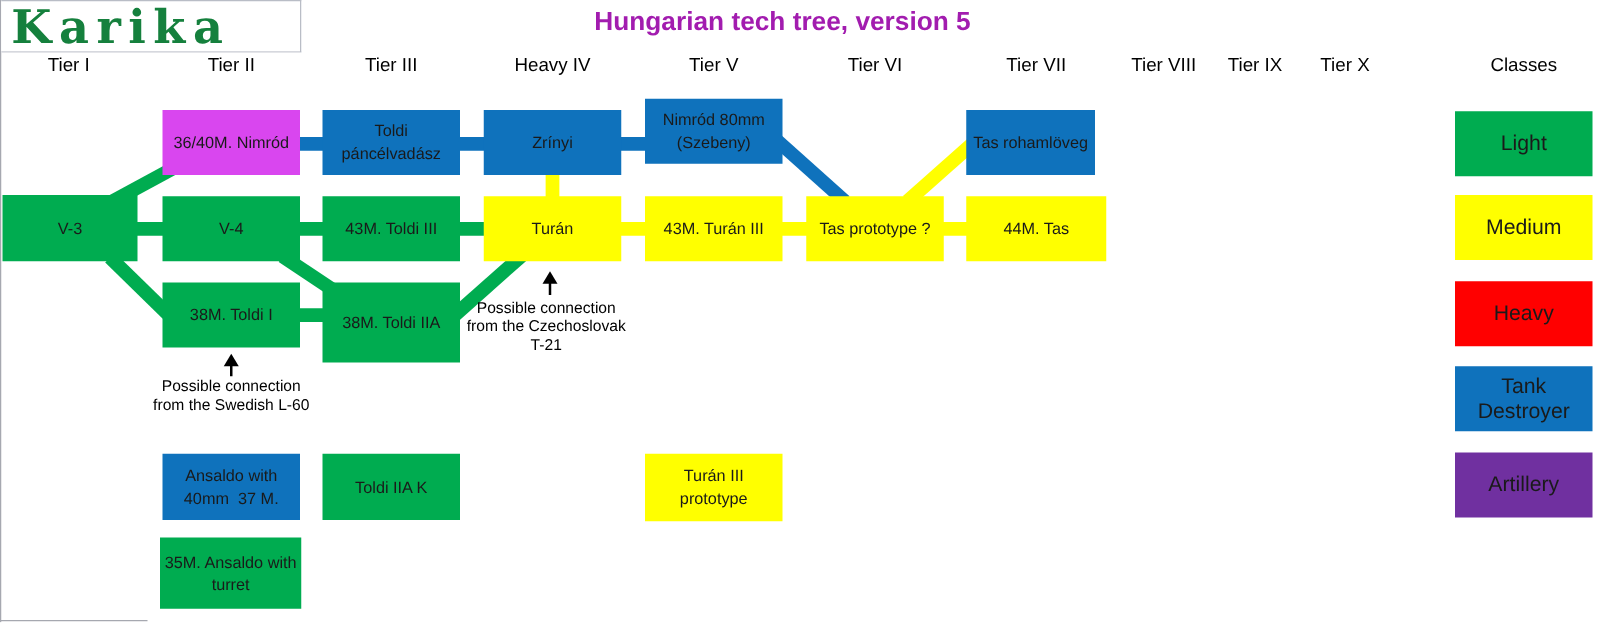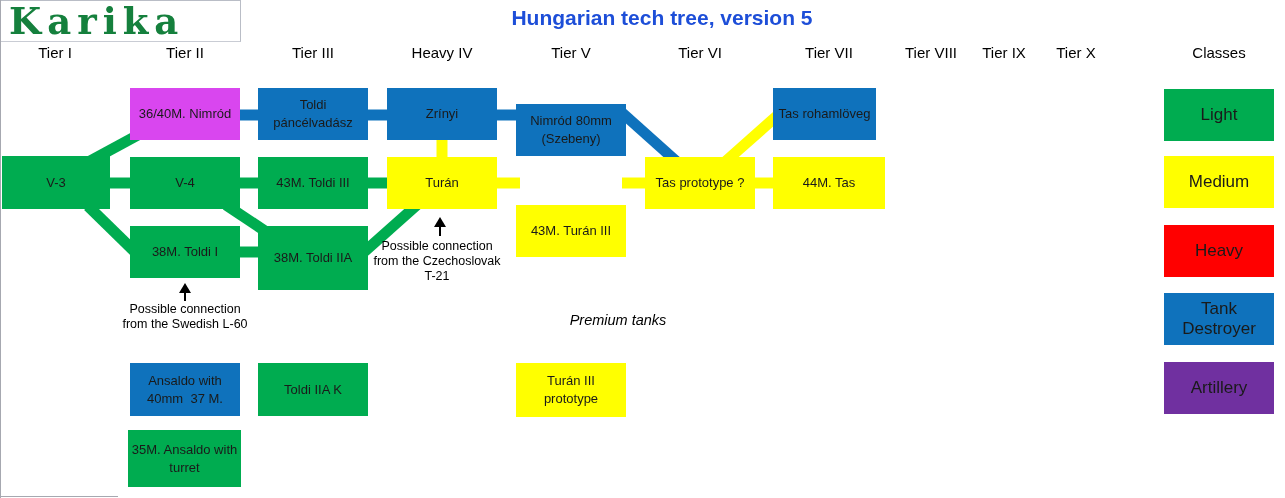--- a/index.html
+++ b/index.html
@@ -5,22 +5,22 @@
   html,body{margin:0;padding:0;background:#fff;}
   #page{position:relative;width:1285px;height:498px;background:#ffffff;overflow:hidden;
         font-family:"Liberation Sans",sans-serif;color:#000;}
   #left-border{position:absolute;left:0;top:0;width:1px;height:498px;background:#a6a8b0;}
   #bottom-border{position:absolute;left:0;top:496px;width:118px;height:1px;background:#a6a8b0;}
   #logo-box{position:absolute;left:1px;top:0;width:239px;height:40px;background:#fff;
             border-top:1px solid #b9bdc6;border-right:1px solid #b9bdc6;border-bottom:1px solid #c9ccd4;
             display:flex;align-items:center;}
   #logo-text{font-family:"DejaVu Serif",serif;font-weight:bold;font-size:37px;line-height:40px;
              letter-spacing:6px;color:#15803d;padding-left:8px;white-space:nowrap;}
-  #title{position:absolute;left:392px;top:6px;width:540px;text-align:center;
-         font-size:21px;font-weight:bold;color:#1d4ed8;}
+  #title{position:absolute;left:356px;top:6px;width:540px;text-align:center;
+         font-size:21px;font-weight:bold;color:#a21caf;}
   .tier-h{position:absolute;top:44px;width:120px;text-align:center;font-size:15px;color:#000;}
   #wires{position:absolute;left:0;top:0;z-index:1;}
   .node{position:absolute;z-index:2;display:flex;align-items:center;justify-content:center;
         text-align:center;font-size:13px;color:#1a1a1a;white-space:pre-wrap;line-height:1.35;}
   .legend-box{position:absolute;z-index:2;display:flex;align-items:center;justify-content:center;
         text-align:center;font-size:17px;color:#1a1a1a;}
   .annot{position:absolute;z-index:3;width:184px;text-align:center;font-size:12.5px;
          line-height:15px;color:#000;white-space:pre-line;}
   #premium{position:absolute;z-index:3;width:200px;text-align:center;font-style:italic;
            font-size:14.5px;color:#000;}
@@ -74,27 +74,27 @@
       <div class="tier-h" style="left: 944px;">Tier IX</div>
       <div class="tier-h" style="left: 1016px;">Tier X</div>
       <div class="tier-h" style="left: 1159px;">Classes</div>
     </div>
   <div id="nodes-host">
       <div class="node" style="left: 2px; top: 156px; width: 108px; height: 53px; background: rgb(0, 172, 80);">V-3</div>
       <div class="node" style="left: 130px; top: 88px; width: 110px; height: 52px; background: #d946ef;">36/40M. Nimród</div>
       <div class="node" style="left: 258px; top: 88px; width: 110px; height: 52px; background: rgb(15, 114, 188);">Toldi
 páncélvadász</div>
       <div class="node" style="left: 387px; top: 88px; width: 110px; height: 52px; background: rgb(15, 114, 188);">Zrínyi</div>
-      <div class="node" style="left: 516px; top: 104px; width: 110px; height: 52px; background: rgb(15, 114, 188);">Nimród 80mm
+      <div class="node" style="left: 516px; top: 79px; width: 110px; height: 52px; background: rgb(15, 114, 188);">Nimród 80mm
 (Szebeny)</div>
       <div class="node" style="left: 773px; top: 88px; width: 103px; height: 52px; background: rgb(15, 114, 188);">Tas rohamlöveg</div>
       <div class="node" style="left: 130px; top: 157px; width: 110px; height: 52px; background: rgb(0, 172, 80);">V-4</div>
       <div class="node" style="left: 258px; top: 157px; width: 110px; height: 52px; background: rgb(0, 172, 80);">43M. Toldi III</div>
       <div class="node" style="left: 387px; top: 157px; width: 110px; height: 52px; background: rgb(255, 255, 0);">Turán</div>
-      <div class="node" style="left: 516px; top: 157px; width: 110px; height: 52px; background: rgb(255, 255, 0); margin-top: 48px;">43M. Turán III</div>
+      <div class="node" style="left: 516px; top: 157px; width: 110px; height: 52px; background: rgb(255, 255, 0);">43M. Turán III</div>
       <div class="node" style="left: 645px; top: 157px; width: 110px; height: 52px; background: rgb(255, 255, 0);">Tas prototype ?</div>
       <div class="node" style="left: 773px; top: 157px; width: 112px; height: 52px; background: rgb(255, 255, 0);">44M. Tas</div>
       <div class="node" style="left: 130px; top: 226px; width: 110px; height: 52px; background: rgb(0, 172, 80);">38M. Toldi I</div>
       <div class="node" style="left: 258px; top: 226px; width: 110px; height: 64px; background: rgb(0, 172, 80);">38M. Toldi IIA</div>
       <div class="node" style="left: 130px; top: 363px; width: 110px; height: 53px; background: rgb(15, 114, 188);">Ansaldo with
 40mm  37 M.</div>
       <div class="node" style="left: 258px; top: 363px; width: 110px; height: 53px; background: rgb(0, 172, 80);">Toldi IIA K</div>
       <div class="node" style="left: 516px; top: 363px; width: 110px; height: 54px; background: rgb(255, 255, 0);">Turán III
 prototype</div>
       <div class="node" style="left: 128px; top: 430px; width: 113px; height: 57px; background: rgb(0, 172, 80);">35M. Ansaldo with
@@ -108,14 +108,13 @@
       <div class="legend-box" style="left: 1164px; top: 362px; width: 110px; height: 52px; background: rgb(112, 48, 160);">Artillery</div>
     </div>
   <div id="annot-host">
       <div class="annot" style="left: 93px; top: 302px;">Possible connection
 from the Swedish L-60</div>
       <div class="annot" style="left: 345px; top: 239px;">Possible connection
 from the Czechoslovak
 T-21</div>
     </div>
 
-  <div id="premium" style="left: 518px; top: 312px;">Premium tanks</div>
 </div>
 
 </body></html>

